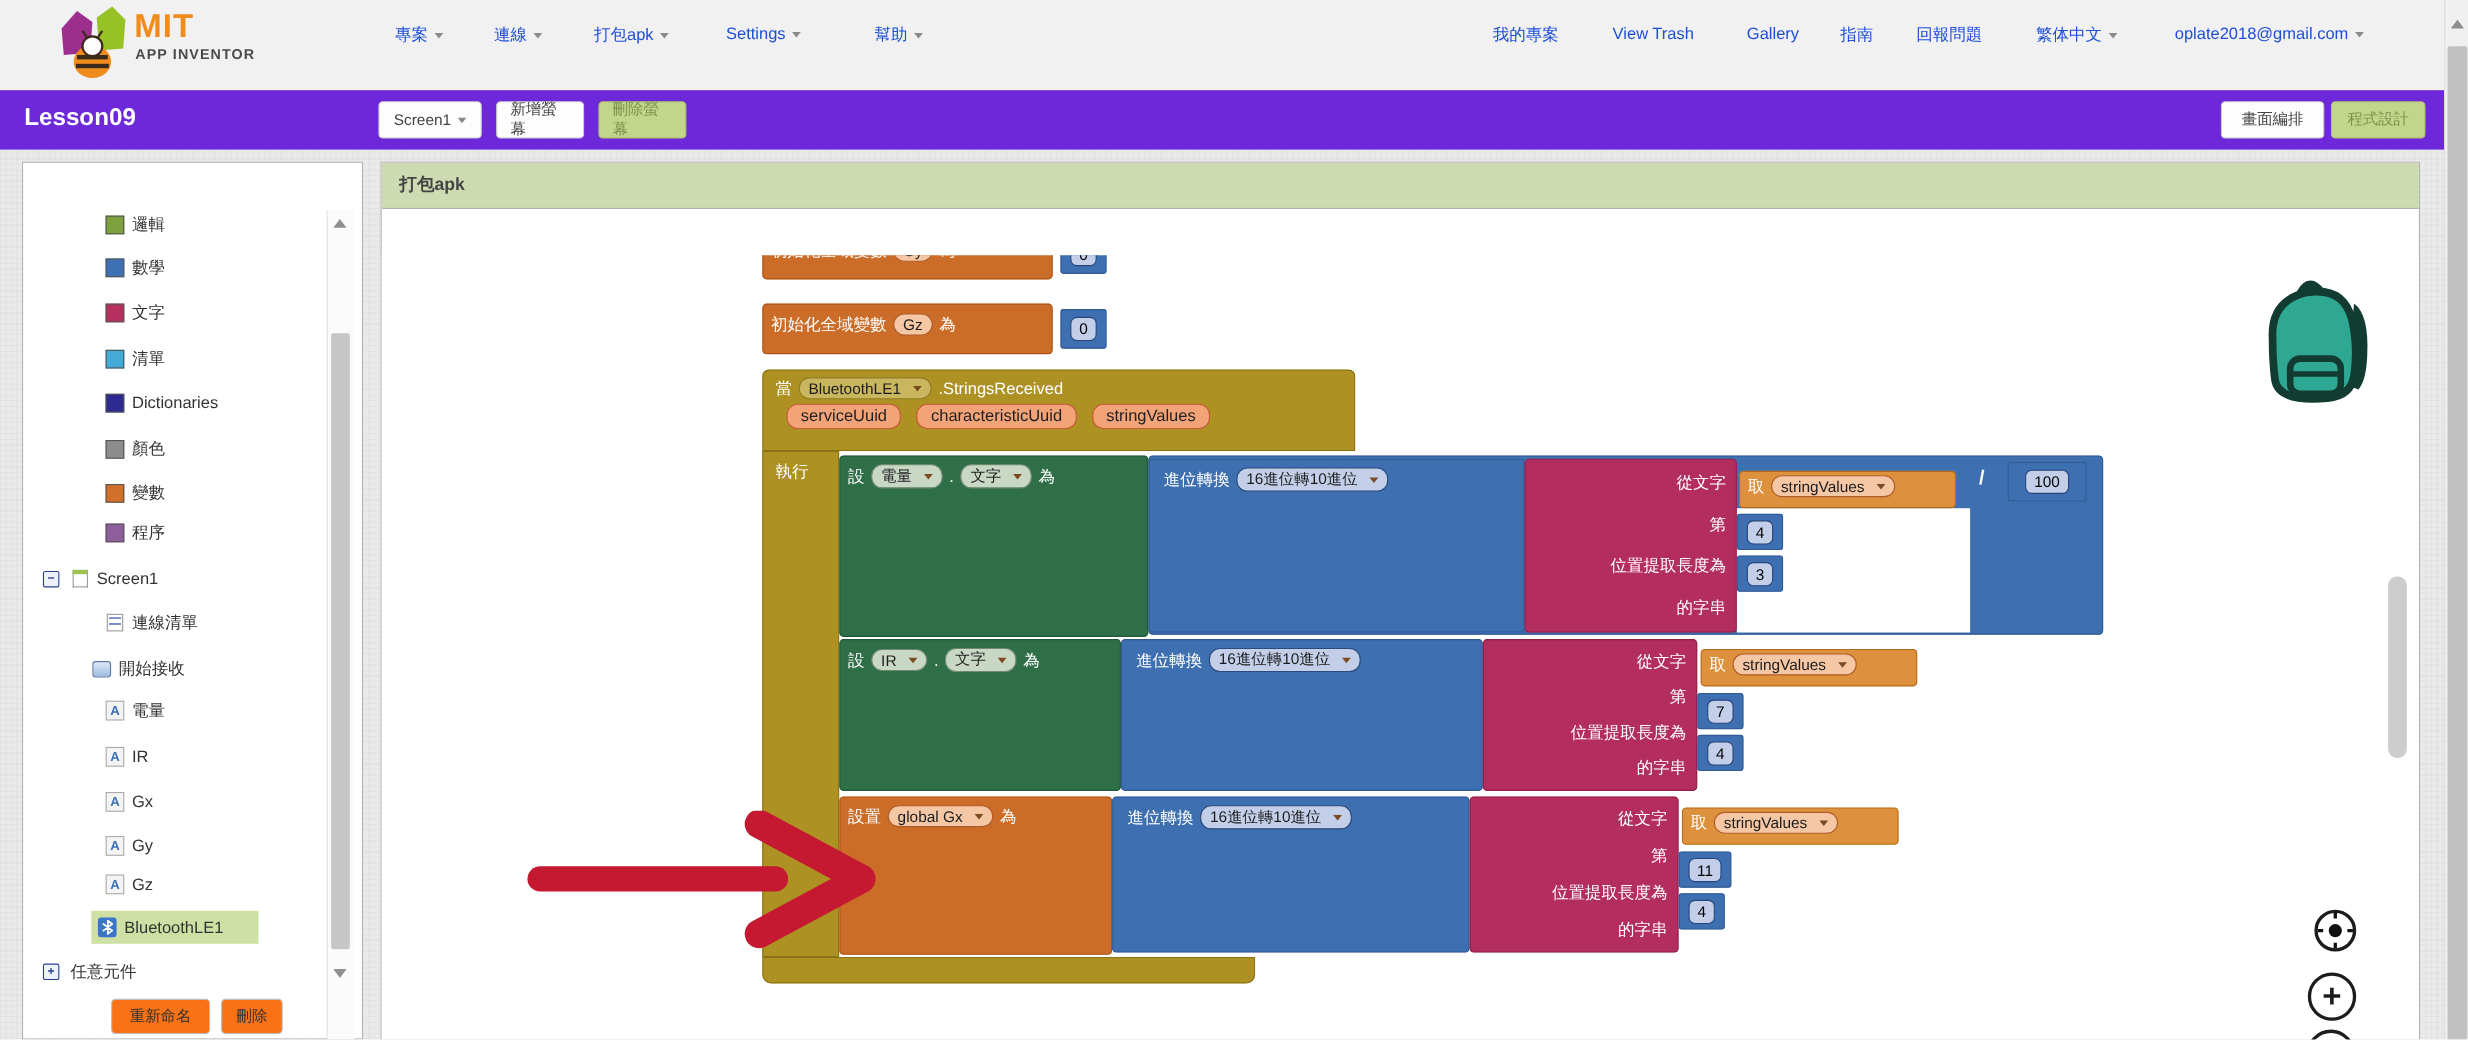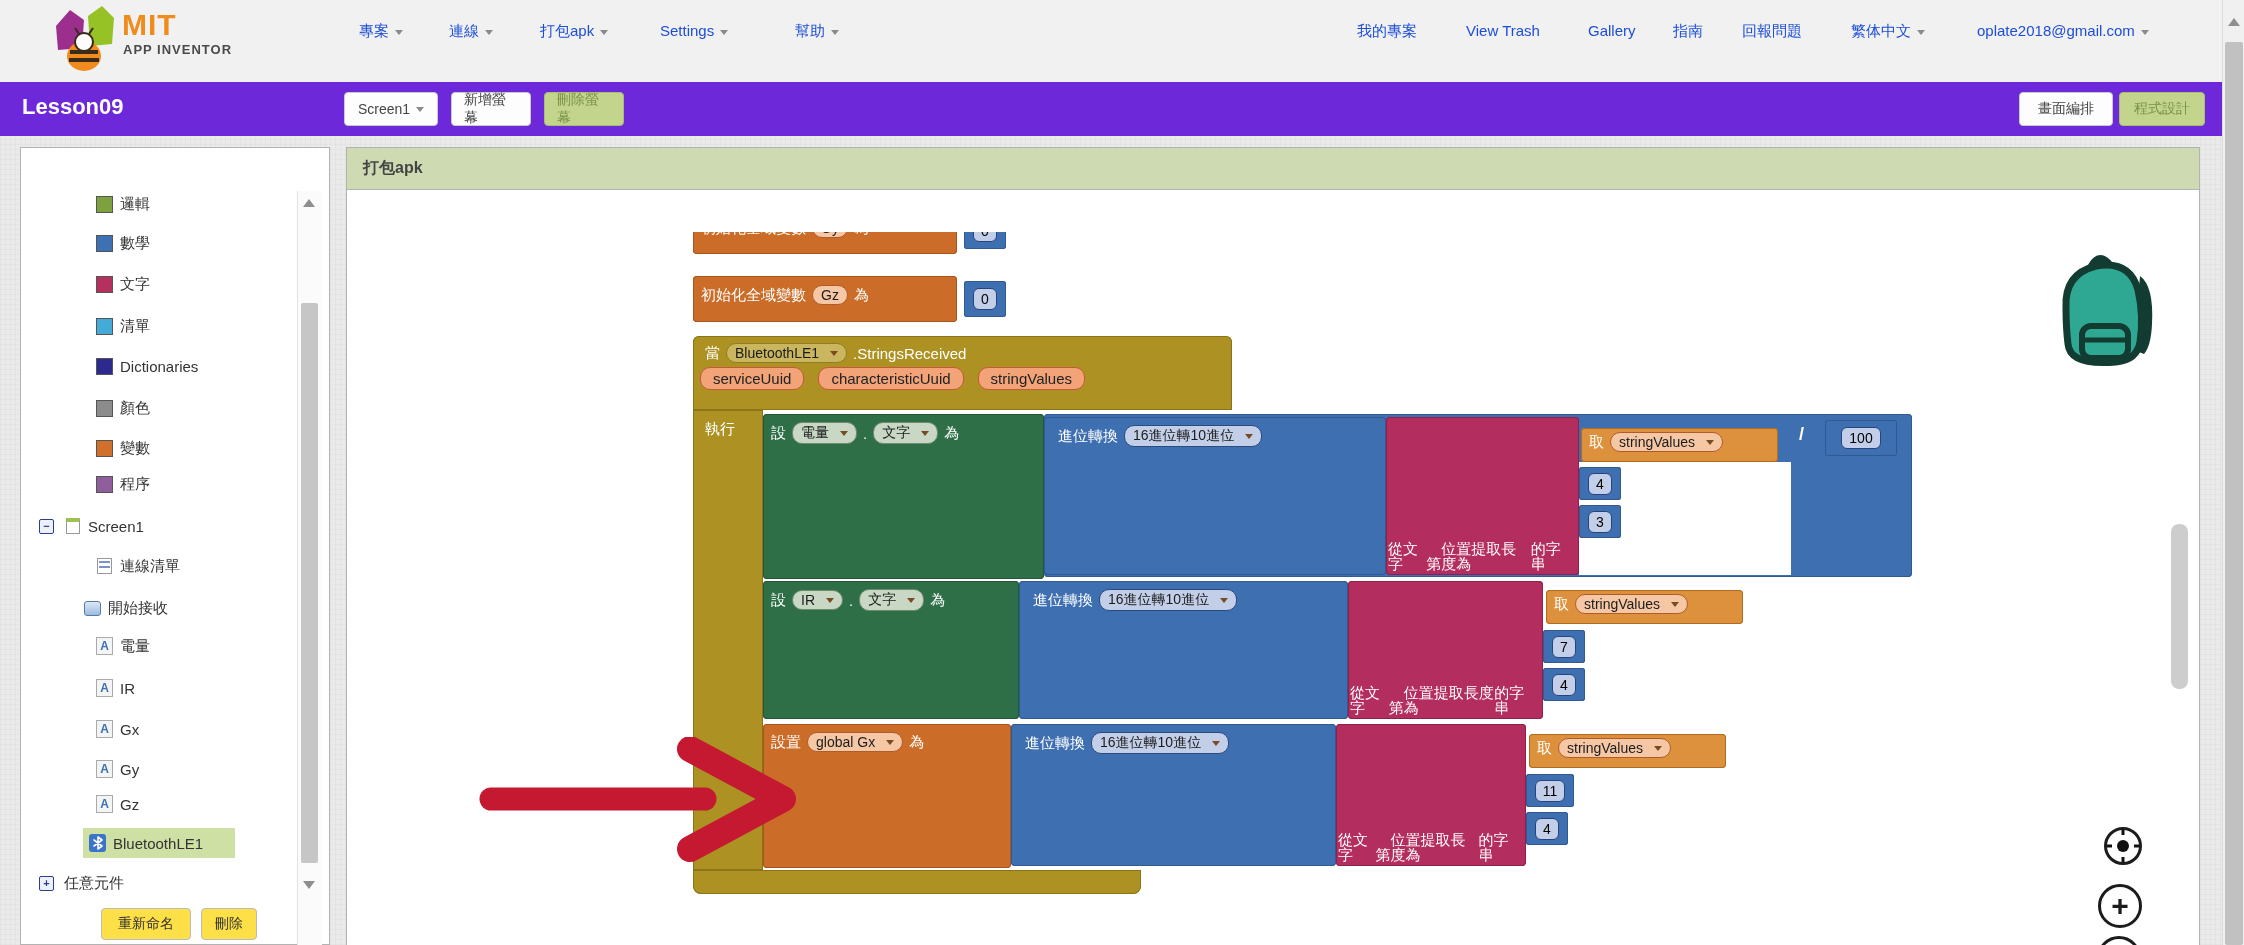--- a/index.html
+++ b/index.html
@@ -42,21 +42,21 @@
         display:flex;align-items:center;justify-content:center;margin-right:10px;border-radius:2px;background:#eef1fb;font-weight:bold;}
   .cicon{width:17px;height:17px;margin-right:7px;display:flex;align-items:center;justify-content:center;}
   .form-icon{width:14px;height:16px;background:#fff;border:1px solid #999;border-top:4px solid #9bc34e;box-sizing:border-box;}
   .lv-icon{width:15px;height:16px;background:#fff;border:1px solid #999;box-sizing:border-box;
            background-image:repeating-linear-gradient(0deg,#7a93c9 0 2px,transparent 2px 5px);background-clip:content-box;padding:2px 1px;}
   .btn-icon{width:16px;height:13px;border:1px solid #5b79a8;border-radius:3px;background:linear-gradient(#dce9f7,#9dbbdf);}
   .lbl-icon{width:16px;height:16px;border:1px solid #aaa;background:#f4f4f4;color:#3e71b3;font-weight:bold;font-size:12px;
             display:flex;align-items:center;justify-content:center;}
   .bt-icon{width:18px;height:18px;background:#3b74c9;border-radius:3px;display:flex;align-items:center;justify-content:center;}
   .hl{position:absolute;background:#cfe0a4;}
-  .sbtn{position:absolute;height:30px;background:#fde047;border:1px solid #bbb;border-radius:4px;font-size:14px;color:#333;
+  .sbtn{position:absolute;height:30px;background:#f97316;border:1px solid #bbb;border-radius:4px;font-size:14px;color:#333;
         display:flex;align-items:center;justify-content:center;cursor:pointer;}
 
   
   .sb-track{position:absolute;background:#f4f4f4;}
   .sb-thumb{position:absolute;background:#c6c6c6;border-radius:2px;}
   .tri-up{width:0;height:0;border-left:6px solid transparent;border-right:6px solid transparent;border-bottom:8px solid #8f8f8f;}
   .tri-down{width:0;height:0;border-left:6px solid transparent;border-right:6px solid transparent;border-top:8px solid #8f8f8f;}
 
   
   #canvas{overflow:hidden;}
@@ -70,21 +70,21 @@
   .oget{background:#de913c;box-shadow:inset 0 0 0 1px #b06c1e;}
   .fld{display:inline-flex;align-items:center;gap:5px;padding:1px 8px;border-radius:10px;font-size:14px;color:#1c1c1c;}
   .fld .caret{border-top-color:#7a4a20;}
   .f-salmon{background:#f6c7a4;border:1px solid #b05c2a;}
   .f-khaki{background:#c9b65f;border:1px solid #8f7d25;}
   .f-green{background:#c9d8c5;border:1px solid #6f8a6f;}
   .f-blue{background:#c3cfe9;border:1px solid #2b4a7e;}
   .pchip{display:inline-block;padding:2px 12px;border-radius:10px;background:#f2a377;border:1px solid #c55a36;color:#222;font-size:15px;}
   .numblk{position:absolute;background:#3e6fb0;box-shadow:inset 0 0 0 1px #315a92;border-radius:3px;display:flex;align-items:center;justify-content:center;}
   .nfld{background:#c3cfe9;border:1px solid #26457c;border-radius:6px;padding:0 7px;font-size:14px;color:#000;line-height:20px;}
-  .seg-col{position:absolute;top:0;bottom:0;left:0;right:8px;display:flex;flex-direction:row;justify-content:space-around;align-items:flex-end;padding:4px 2px;box-sizing:border-box;}
+  .seg-col{position:absolute;top:0;bottom:0;left:0;right:8px;display:flex;flex-direction:column;justify-content:space-around;align-items:flex-end;padding:4px 2px;box-sizing:border-box;}
   .seg-col div{line-height:1;}
   .whitepatch{position:absolute;background:#fff;}
 
   
   .zc{position:absolute;border:3px solid #1c1c1c;border-radius:50%;background:#fff;display:flex;align-items:center;justify-content:center;color:#1c1c1c;font-weight:bold;}
 </style>
 </head>
 <body>
 
 <div id="topbar" class="abs">
@@ -272,21 +272,21 @@
 
     <div class="blk gold" style="left:346px;top:104px;width:539px;height:74px;border-radius:6px 6px 0 0">
       <div class="row" style="padding:7px 10px 2px 12px">
         <span>當</span>
         <span class="fld f-khaki">
             <span>BluetoothLE1</span>
             <span class="caret"></span>
           </span>
         <span>.StringsReceived</span>
       </div>
-      <div class="row" style="padding:2px 10px 0 7px;gap:14px">
+      <div class="row" style="padding:2px 10px 0 22px;gap:14px">
         <span class="pchip">serviceUuid</span>
         <span class="pchip">characteristicUuid</span>
         <span class="pchip">stringValues</span>
       </div>
     </div>
 
     <div class="blk gold" style="left:346px;top:178px;width:70px;height:460px;border-radius:0">
       <div style="padding:10px 0 0 12px">執行</div>
     </div>
     <div class="blk gold" style="left:346px;top:638px;width:448px;height:24px;border-radius:0 0 8px 8px"></div>

